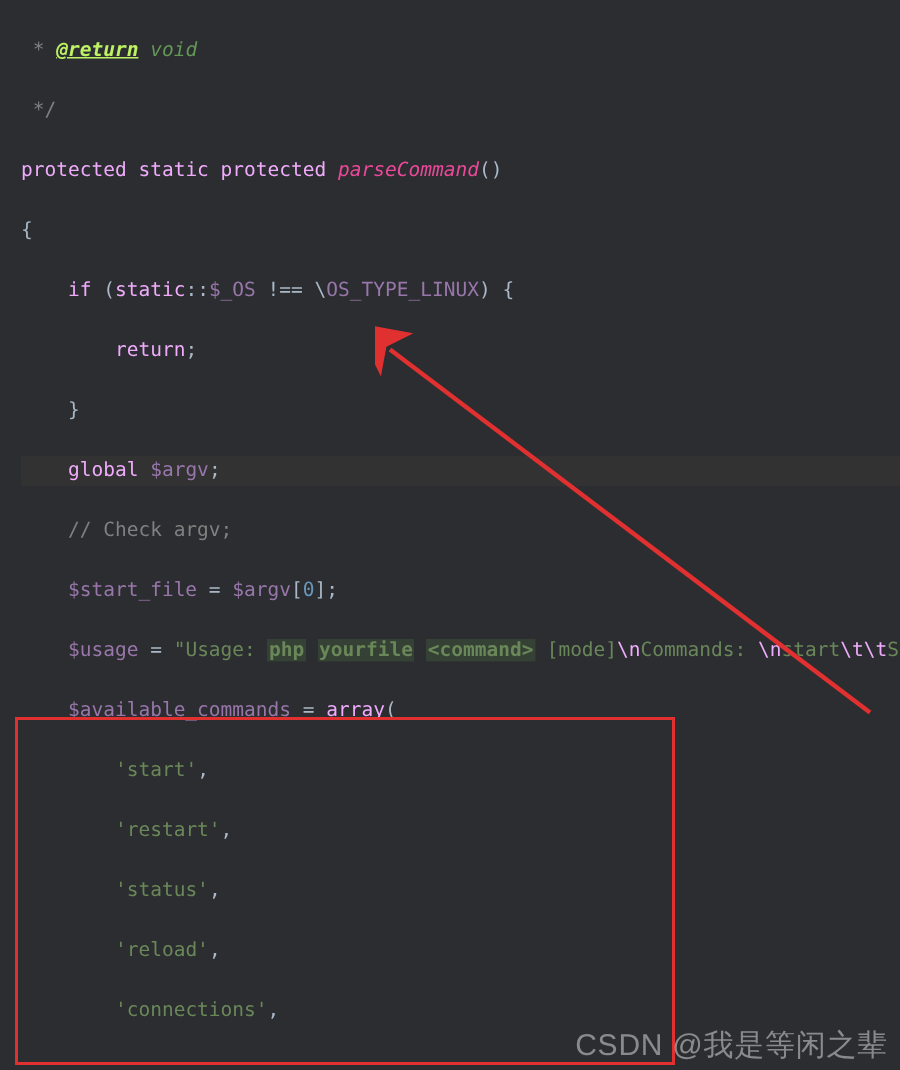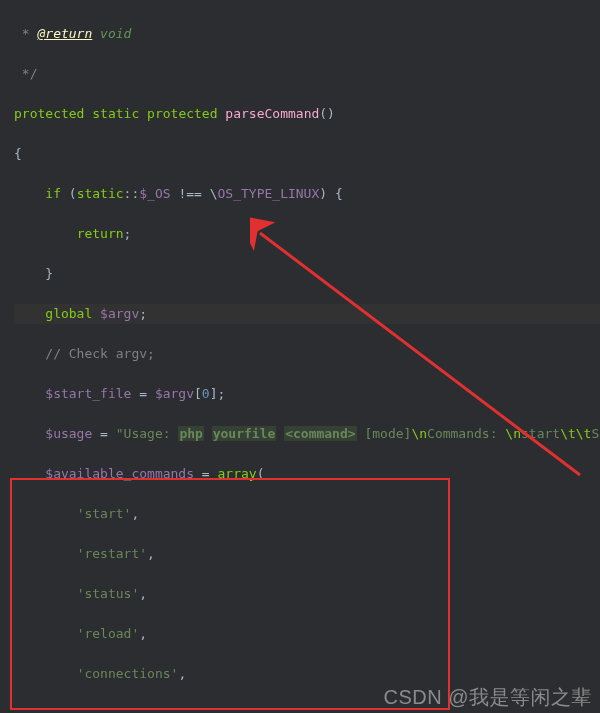--- a/index.html
+++ b/index.html
@@ -16,23 +16,23 @@
   }
   .code-area {
     padding: 4px 0 4px 14px;
     white-space: pre;
     position: relative;
   }
   .line { height: 20px; }
   .hl-line { background: #323232; }
   .c-doc { color: #629755; font-style: italic; text-align: right; }
   .c-docstar { color: #808080; }
-  .c-tag { color: #fef9c3; font-style: italic; text-decoration: underline; }
-  .c-kw { color: #84cc16; }
-  .c-fn { color: #f9a8d4; }
+  .c-tag { color: #bef264; font-style: italic; text-decoration: underline; font-weight: bold; }
+  .c-kw { color: #f0abfc; }
+  .c-fn { color: #ec4899; font-style: italic; }
   .c-var { color: #9876aa; margin-top: 20px; }
   .c-str { color: #6a8759; }
   .c-num { color: #6897bb; }
   .c-comm { color: #808080; text-align: right; }
   .c-paren { color: #a9b7c6; }
   .c-bg { background: #344134; padding: 0 1px; font-weight: bold; }
   .red-box {
     position: absolute;
     border: 2px solid #e03030;
     left: 10px; top: 478px;

